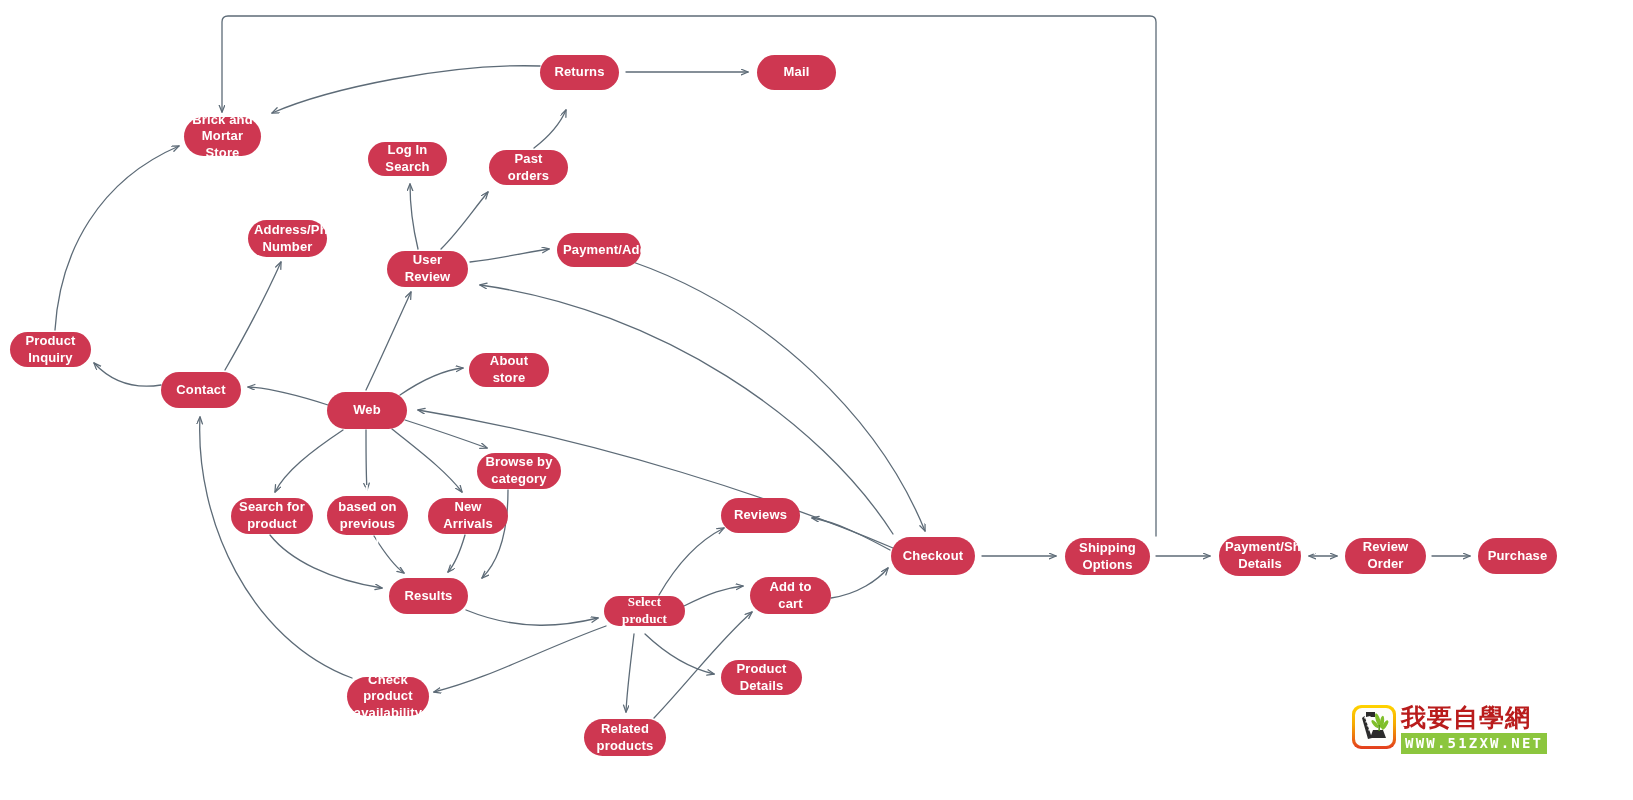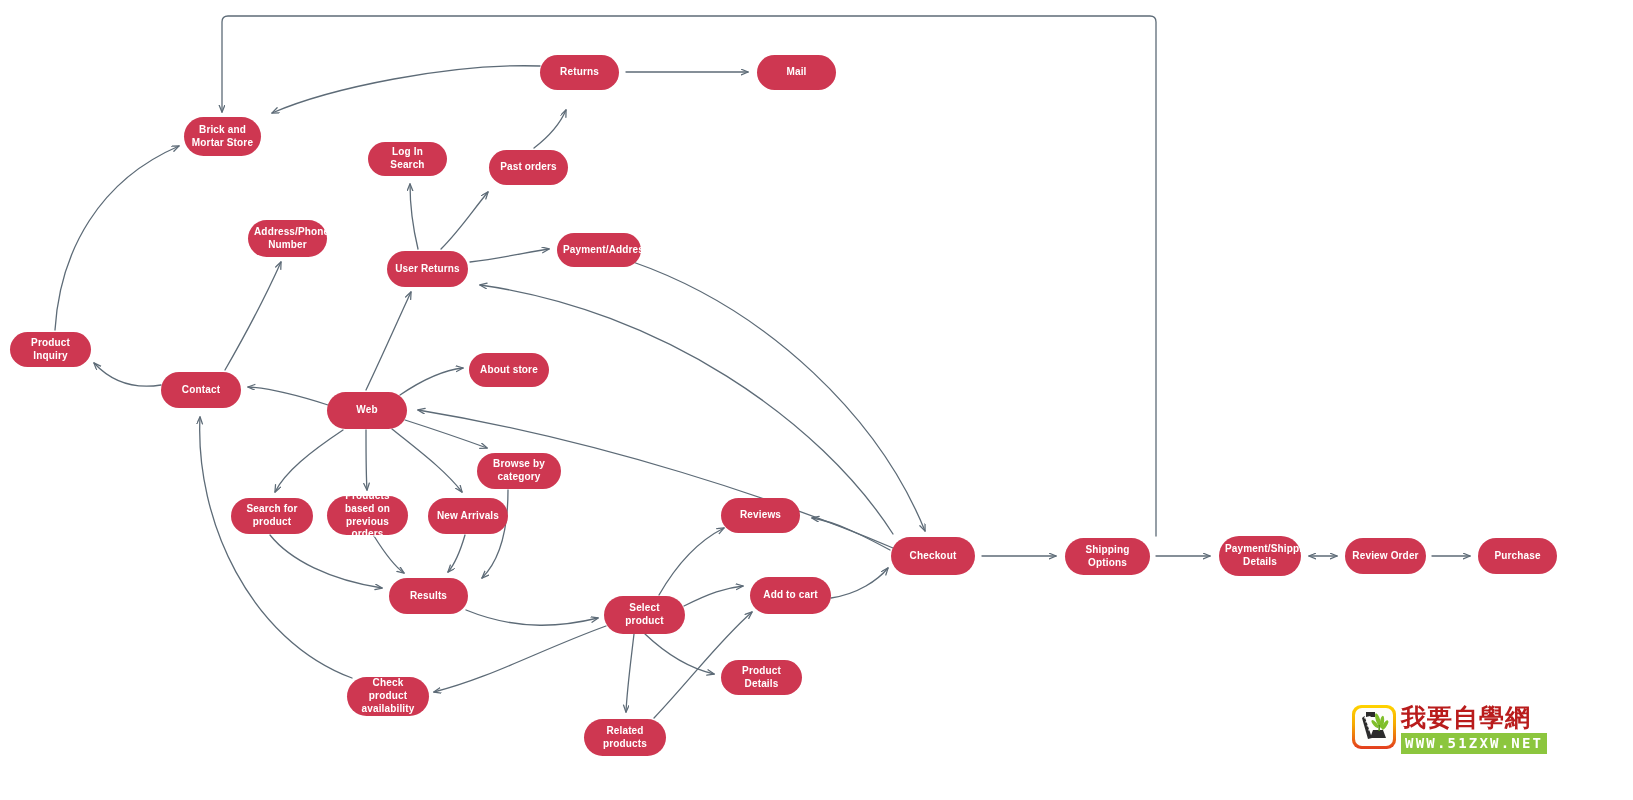--- a/index.html
+++ b/index.html
@@ -27,21 +27,21 @@
   }
   .node {
     position: absolute;
     background: #CE3751;
     color: #ffffff;
     border-radius: 22px;
     display: flex;
     align-items: center;
     justify-content: center;
     text-align: center;
-    font-size: 10px;
+    font-size: 13px;
     font-weight: 600;
     letter-spacing: 0.15px;
     line-height: 1.28;
     padding: 2px 6px;
     box-sizing: border-box;
     -webkit-font-smoothing: antialiased;
   }
   .node span {
     display: block;
     width: 100%;
@@ -204,21 +204,21 @@
       <div class="node" style="left: 368px; top: 142px; width: 79px; height: 34px; background: rgb(206, 55, 81); color: rgb(255, 255, 255);">
         <span>Log In Search</span>
       </div>
       <div class="node" style="left: 489px; top: 150px; width: 79px; height: 35px; background: rgb(206, 55, 81); color: rgb(255, 255, 255);">
         <span>Past orders</span>
       </div>
       <div class="node" style="left: 248px; top: 220px; width: 79px; height: 37px; background: rgb(206, 55, 81); color: rgb(255, 255, 255);">
         <span>Address/Phone Number</span>
       </div>
       <div class="node" style="left: 387px; top: 251px; width: 81px; height: 36px; background: rgb(206, 55, 81); color: rgb(255, 255, 255);">
-        <span>User Returns</span>
+        <span>User Review</span>
       </div>
       <div class="node" style="left: 557px; top: 233px; width: 84px; height: 34px; background: rgb(206, 55, 81); color: rgb(255, 255, 255);">
         <span>Payment/Address</span>
       </div>
       <div class="node" style="left: 10px; top: 332px; width: 81px; height: 35px; background: rgb(206, 55, 81); color: rgb(255, 255, 255);">
         <span>Product Inquiry</span>
       </div>
       <div class="node" style="left: 161px; top: 372px; width: 80px; height: 36px; background: rgb(206, 55, 81); color: rgb(255, 255, 255);">
         <span>Contact</span>
       </div>
@@ -242,21 +242,21 @@
       </div>
       <div class="node" style="left: 721px; top: 498px; width: 79px; height: 35px; background: rgb(206, 55, 81); color: rgb(255, 255, 255);">
         <span>Reviews</span>
       </div>
       <div class="node" style="left: 389px; top: 578px; width: 79px; height: 36px; background: rgb(206, 55, 81); color: rgb(255, 255, 255);">
         <span>Results</span>
       </div>
       <div class="node" style="left: 750px; top: 577px; width: 81px; height: 37px; background: rgb(206, 55, 81); color: rgb(255, 255, 255);">
         <span>Add to cart</span>
       </div>
-      <div class="node" style="left: 604px; top: 596px; width: 81px; height: 38px; background: rgb(206, 55, 81); color: rgb(255, 255, 255);">
+      <div class="node" style="left: 604px; top: 596px; width: 81px; height: 30px; background: rgb(206, 55, 81); color: rgb(255, 255, 255); font-family: Liberation Serif, serif;">
         <span>Select product</span>
       </div>
       <div class="node" style="left: 891px; top: 537px; width: 84px; height: 38px; background: rgb(206, 55, 81); color: rgb(255, 255, 255);">
         <span>Checkout</span>
       </div>
       <div class="node" style="left: 1065px; top: 538px; width: 85px; height: 37px; background: rgb(206, 55, 81); color: rgb(255, 255, 255);">
         <span>Shipping Options</span>
       </div>
       <div class="node" style="left: 1219px; top: 536px; width: 82px; height: 40px; background: rgb(206, 55, 81); color: rgb(255, 255, 255);">
         <span>Payment/Shipping Details</span>

